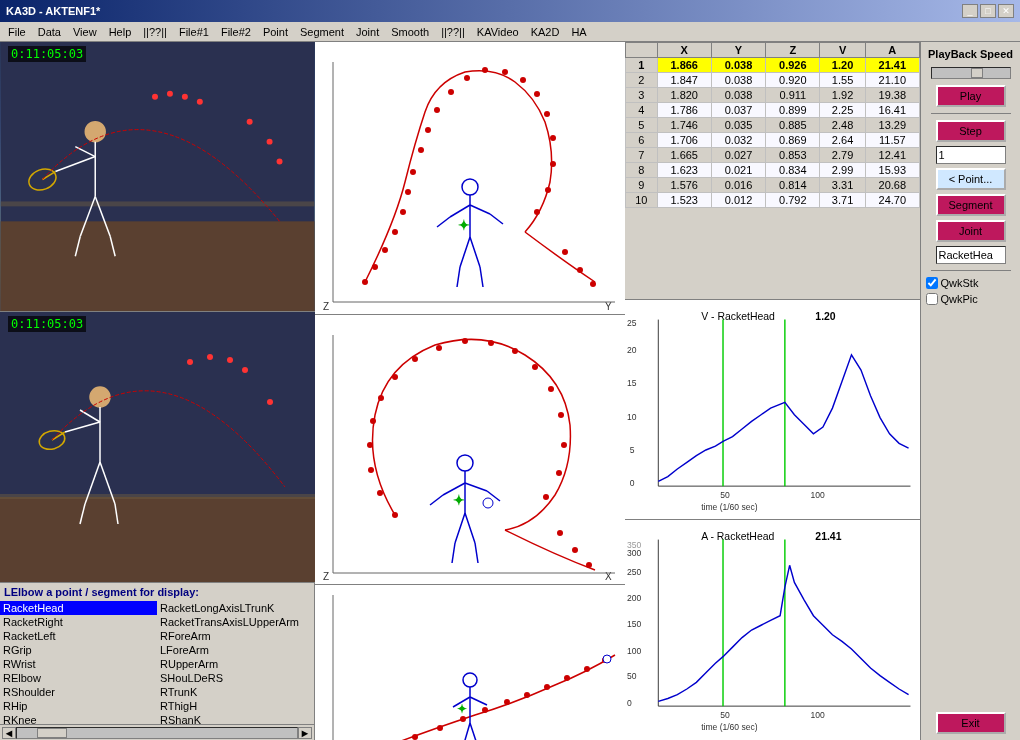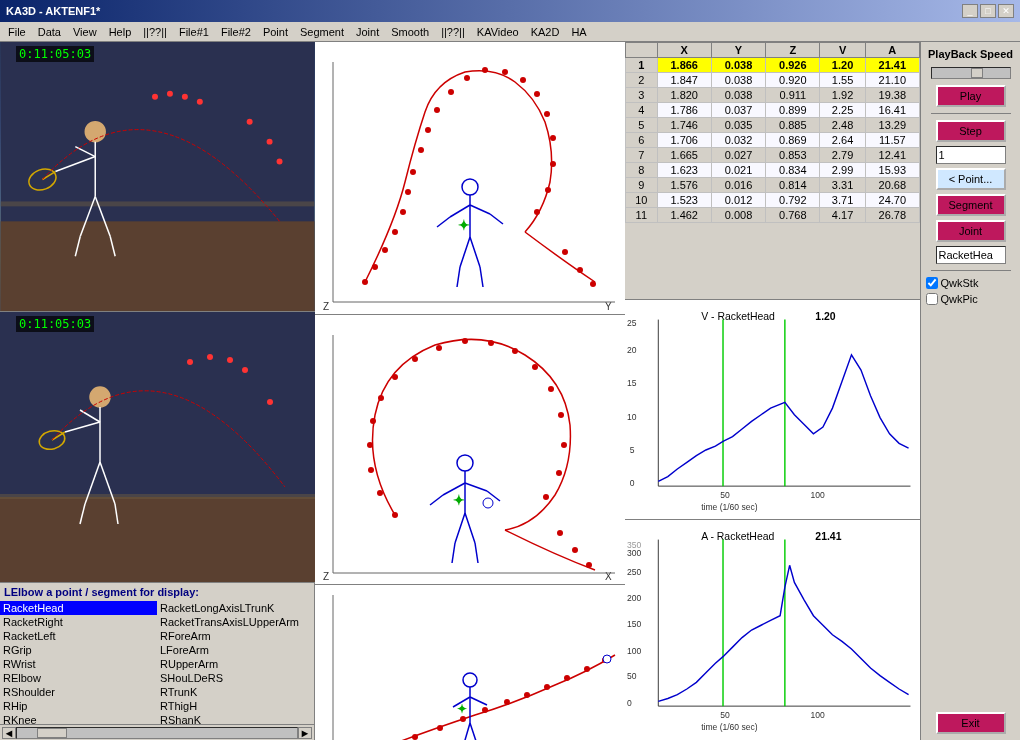--- a/index.html
+++ b/index.html
@@ -66,21 +66,21 @@
       width: 315px;
       height: 270px;
       background: #1a1a1a;
       position: relative;
       overflow: hidden;
     }
 
     .video-timestamp {
       position: absolute;
       top: 4px;
-      left: 16px;
+      left: 8px;
       background: rgba(0,0,0,0.7);
       color: #00ff00;
       font-family: monospace;
       font-size: 12px;
       padding: 1px 3px;
       z-index: 10;
     }
 
     
     .figure-canvas {
@@ -691,28 +691,20 @@
       <td>20.68</td>
     </tr>
               <tr style="background: rgb(248, 248, 255);">
       <td class="row-num">10</td>
       <td>1.523</td>
       <td>0.012</td>
       <td>0.792</td>
       <td style="">3.71</td>
       <td>24.70</td>
     </tr>
-              <tr style="">
-      <td class="row-num">11</td>
-      <td>1.462</td>
-      <td>0.008</td>
-      <td>0.768</td>
-      <td style="">4.17</td>
-      <td>26.78</td>
-    </tr>
             </tbody>
         </table>
       </div>
     </div>
 
     <div class="chart-area">
       <svg width="100%" height="220" viewBox="0 0 310 220">
         <rect width="310" height="220" fill="white"></rect>
 
         <text x="80" y="15" font-size="11" fill="#000">V - RacketHead</text>

